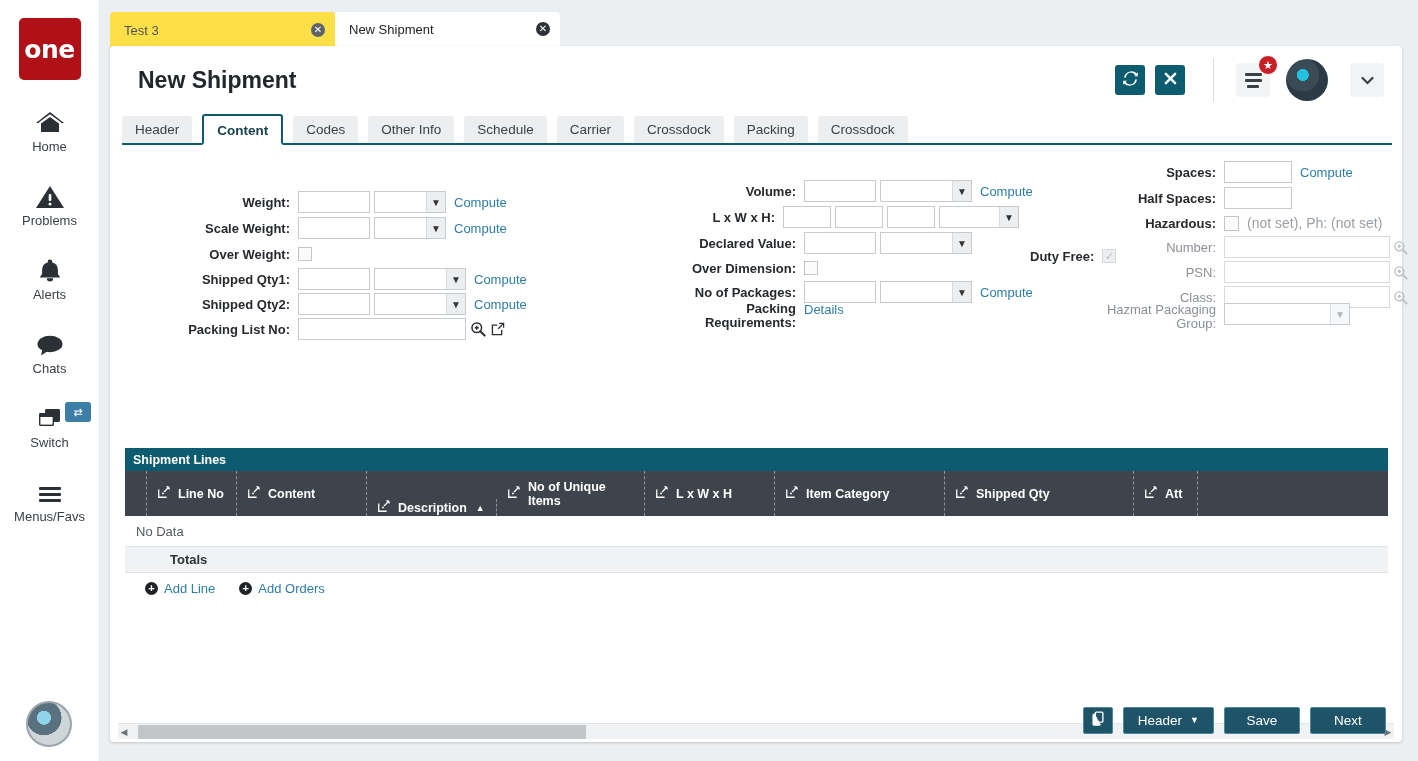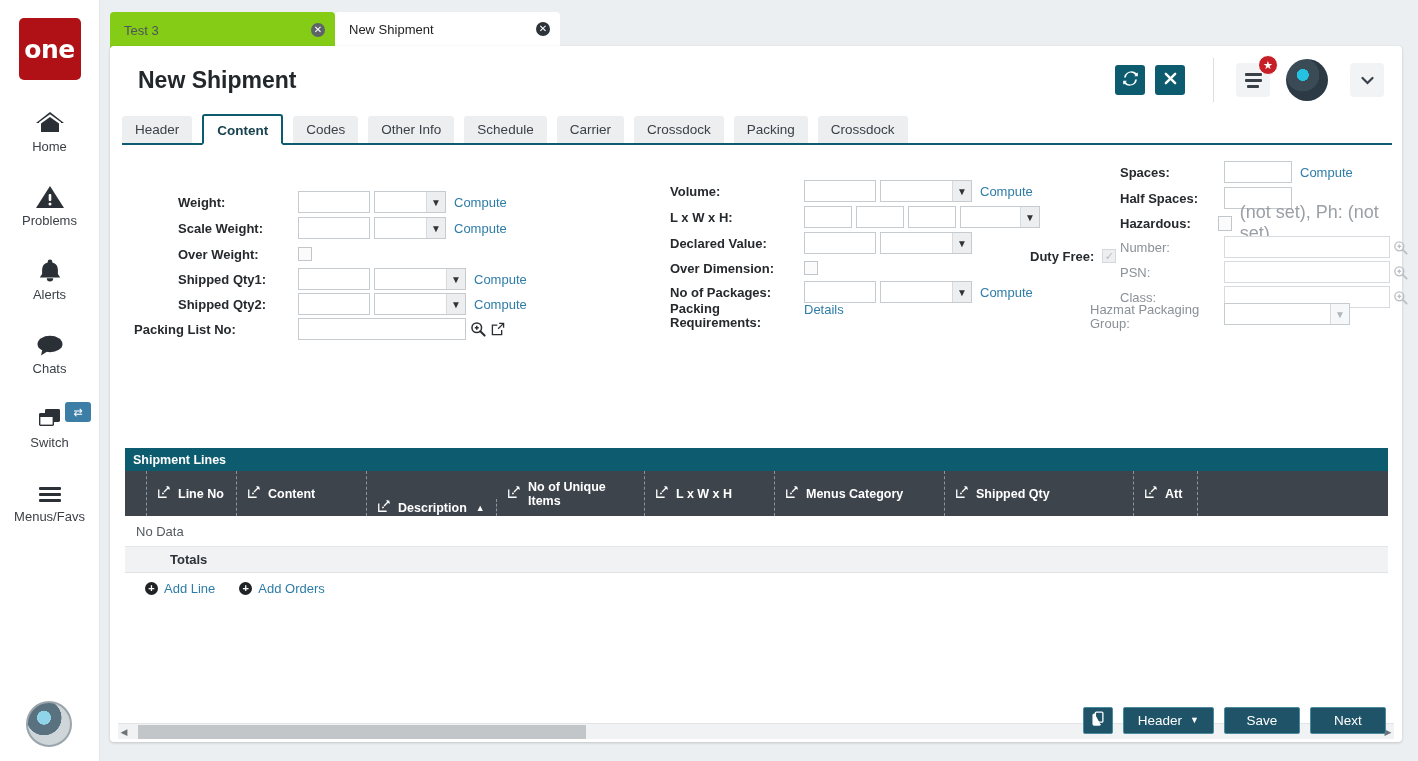--- a/index.html
+++ b/index.html
@@ -41,21 +41,21 @@
   .rail-avatar {
     position:absolute; left: 26px; bottom: 14px; width: 46px; height: 46px;
     border-radius: 50%; background:
       radial-gradient(circle at 38% 35%, #8fd4e8 0 18%, #5a7280 19% 46%, #cfd6da 47% 100%);
     border: 2px solid #9aa4ab;
   }
 
   
   .tabstrip { position:absolute; left: 110px; top: 12px; height: 36px; display:flex; }
   .wtab {
-    width: 225px; height: 36px; background:#84cc16; border-radius:4px 4px 0 0;
+    width: 225px; height: 36px; background:#fde047; border-radius:4px 4px 0 0;
     display:flex; align-items:center; padding: 0 10px 0 14px; cursor:pointer;
     font-size: 13px; color:#4d545b;
   }
   .wtab.active { background:#ffffff; border-bottom: 2px solid #0d5b6e; color:#222; }
   .wtab-label { flex:1; overflow:hidden; white-space:nowrap; text-overflow:ellipsis; }
   .wtab-x { width:14px; height:14px; border-radius:50%; background:#5c6469; color:#fff;
      font-size:10px; line-height:14px; text-align:center; }
   .wtab.active .wtab-x { background:#2d3338; }
 
   
@@ -111,21 +111,21 @@
     border-radius: 3px 3px 0 0; font-size: 13.5px; line-height: 27px; cursor:pointer;
   }
   .ptab.active {
     background:#fff; color:#17424f; font-weight:600; height: 31px; line-height: 29px;
     border: 2px solid #0d5b6e; border-bottom: 2px solid #fff; margin-bottom:-2px;
   }
 
   
   .form { position:relative; height: 213px; }
   .fld { position:absolute; display:flex; align-items:center; height: 22px; }
-  .lbl { font-weight: 700; color:#26292d; font-size:13px; }
+  .lbl { font-weight: 700; color:#26292d; text-align:right; font-size:13px; }
   .lbl.dim { font-weight: 400; color:#8a9097; }
   .lbl.two { line-height: 14px; }
   input.txt {
     height: 22px; border: 1px solid #c6cbd0; background:#fff; font-size:13px;
     padding: 0 4px; font-family:"Liberation Sans", sans-serif; color:#333;
   }
   input.txt.dis { background:#fff; border-color:#d7dbdf; }
   .sel {
     height: 22px; border:1px solid #c6cbd0; background:#fff; display:flex; align-items:center;
     justify-content:flex-end; cursor:pointer;
@@ -134,21 +134,21 @@
     width: 19px; height: 20px; background:#edeef0; border-left:1px solid #d7dbdf;
     display:flex; align-items:center; justify-content:center; color:#333; font-size:10px;
   }
   .sel.dis .arrow { color:#b0b6bb; background:#f6f7f8; }
   .cmp { color:#2e7ca8; font-size:13px; cursor:pointer; }
   .cbx { width: 14px; height: 14px; border:1px solid #c0c6cb; background:#fbfbfc; }
   .cbx.checkedis {
     background:#eceef0; border-color:#d3d8dc;
     display:flex; align-items:center; justify-content:center; color:#b7bdc2; font-size:11px;
   }
-  .hint { color:#9aa0a6; font-size:18px; }
+  .hint { color:#9aa0a6; font-size:14px; }
   .mag { color:#4a5560; cursor:pointer; display:flex; align-items:center; }
   .mag.dim { color:#b9bfc5; }
   .exp { color:#2b2f33; cursor:pointer; display:flex; align-items:center; }
 
   
   .grid { position:absolute; left: 15px; top: 402px; right: 0px; }
   .grid-title {
     height: 23px; background:#0d5b6e; color:#fff; font-weight:700; font-size:12.5px;
     display:flex; align-items:center; padding-left: 8px; width: 1263px;
   }
@@ -413,21 +413,21 @@
 
       <div class="fld" style="left:560px; top:35px;">
         <span class="lbl" style="width:126px;">Volume:</span>
         <input class="txt" style="width: 72px; margin-left: 8px;">
         <div class="sel" style="width:92px; margin-left:4px;">
             <span class="arrow">▼</span>
           </div>
         <span class="cmp" style="margin-left:8px;">Compute</span>
       </div>
 
-      <div class="fld" style="left:560px; top:61px;">
+      <div class="fld" style="left:539px; top:61px;">
         <span class="lbl" style="width:126px;">L x W x H:</span>
         <input class="txt" style="width: 48px; margin-left: 8px;">
         <input class="txt" style="width: 48px; margin-left: 4px;">
         <input class="txt" style="width: 48px; margin-left: 4px;">
         <div class="sel" style="width:80px; margin-left:4px;">
             <span class="arrow">▼</span>
           </div>
       </div>
 
       <div class="fld" style="left:560px; top:87px;">
@@ -595,21 +595,21 @@
 
 
         <div class="gh" style="width:170px;">
           <span class="pen">
             <svg width="14" height="14" viewBox="0 0 16 16" fill="none" stroke="#fff" stroke-width="1.5">
               <path d="M2 5 V14 H11"></path>
                 <path d="M14 2 L8 8 M11 1.5 L14.5 5"></path>
                 <path d="M7.2 8.8 L6.2 10.3 L7.7 9.3"></path>
             </svg>
           </span>
-          <span class="ghtxt">Menus Category</span>
+          <span class="ghtxt">Item Category</span>
         </div>
 
         <div class="gh" style="width:189px;">
           <span class="pen">
             <svg width="14" height="14" viewBox="0 0 16 16" fill="none" stroke="#fff" stroke-width="1.5">
               <path d="M2 5 V14 H11"></path>
                 <path d="M14 2 L8 8 M11 1.5 L14.5 5"></path>
                 <path d="M7.2 8.8 L6.2 10.3 L7.7 9.3"></path>
             </svg>
           </span>

